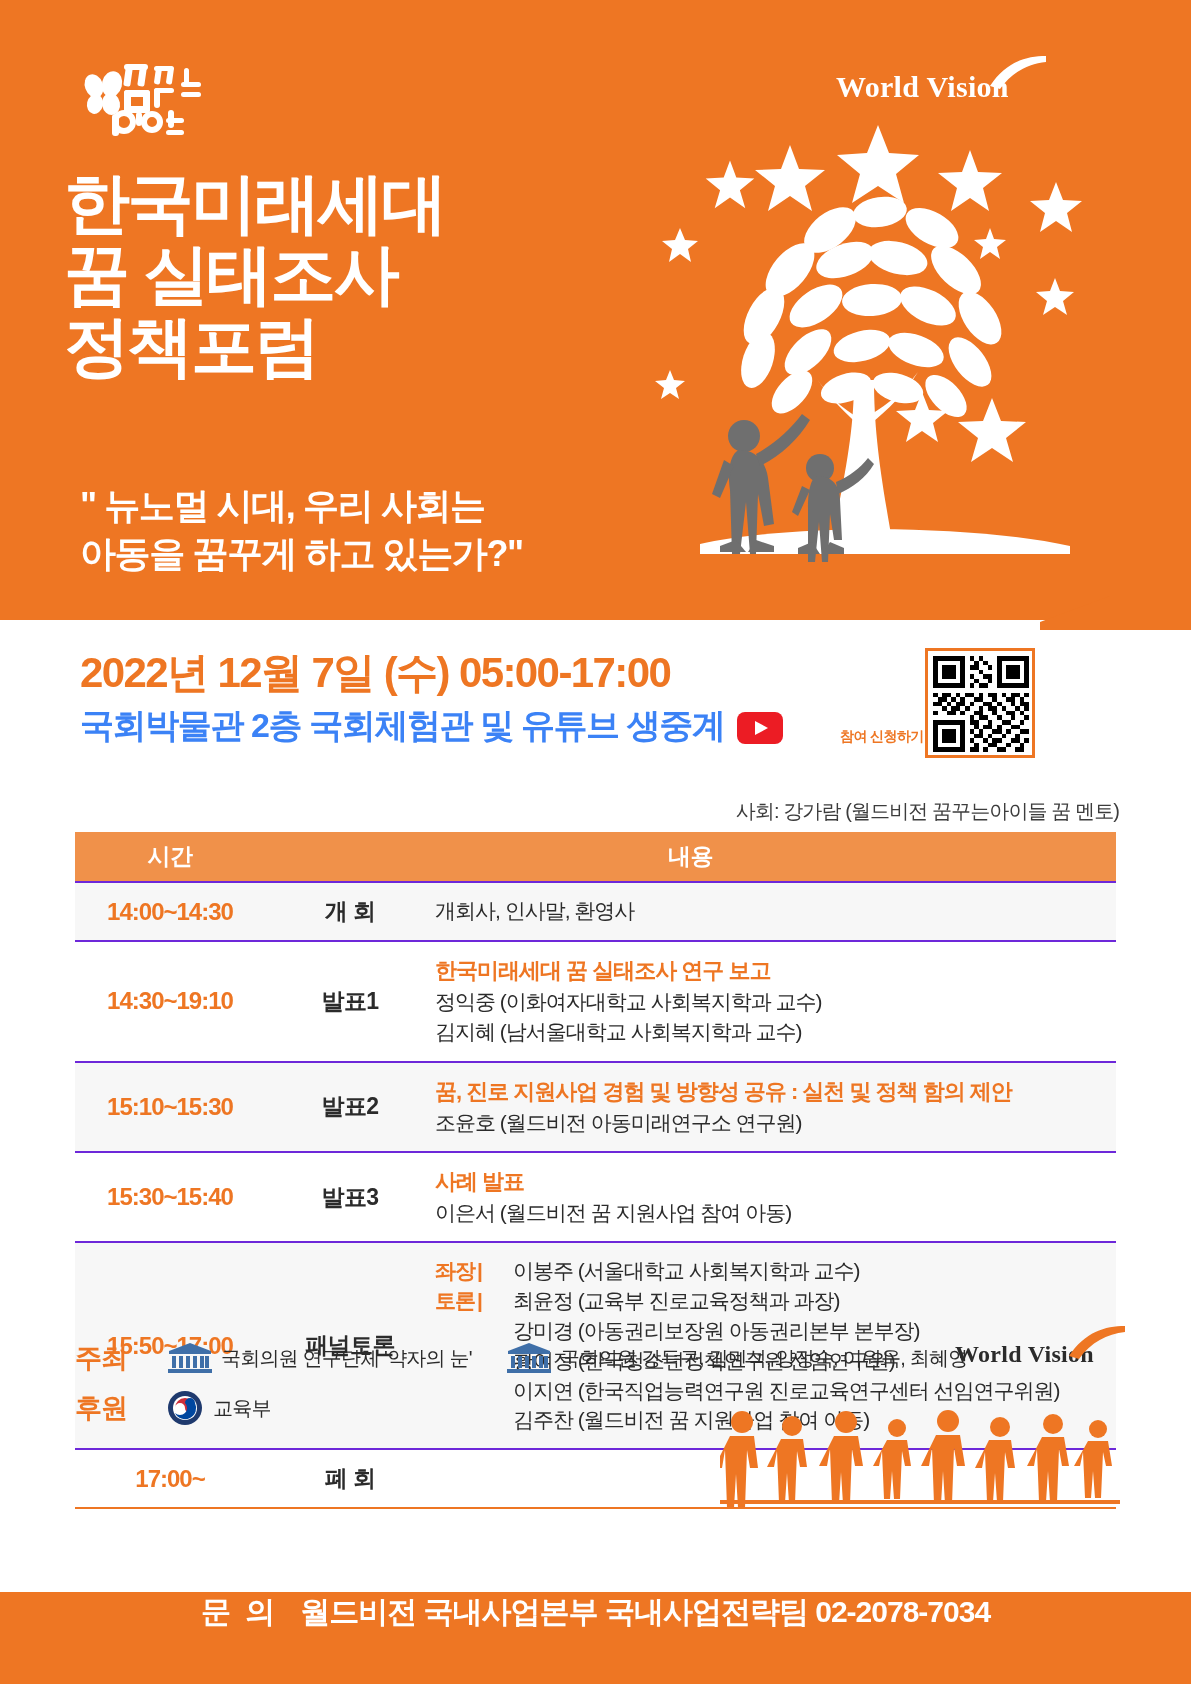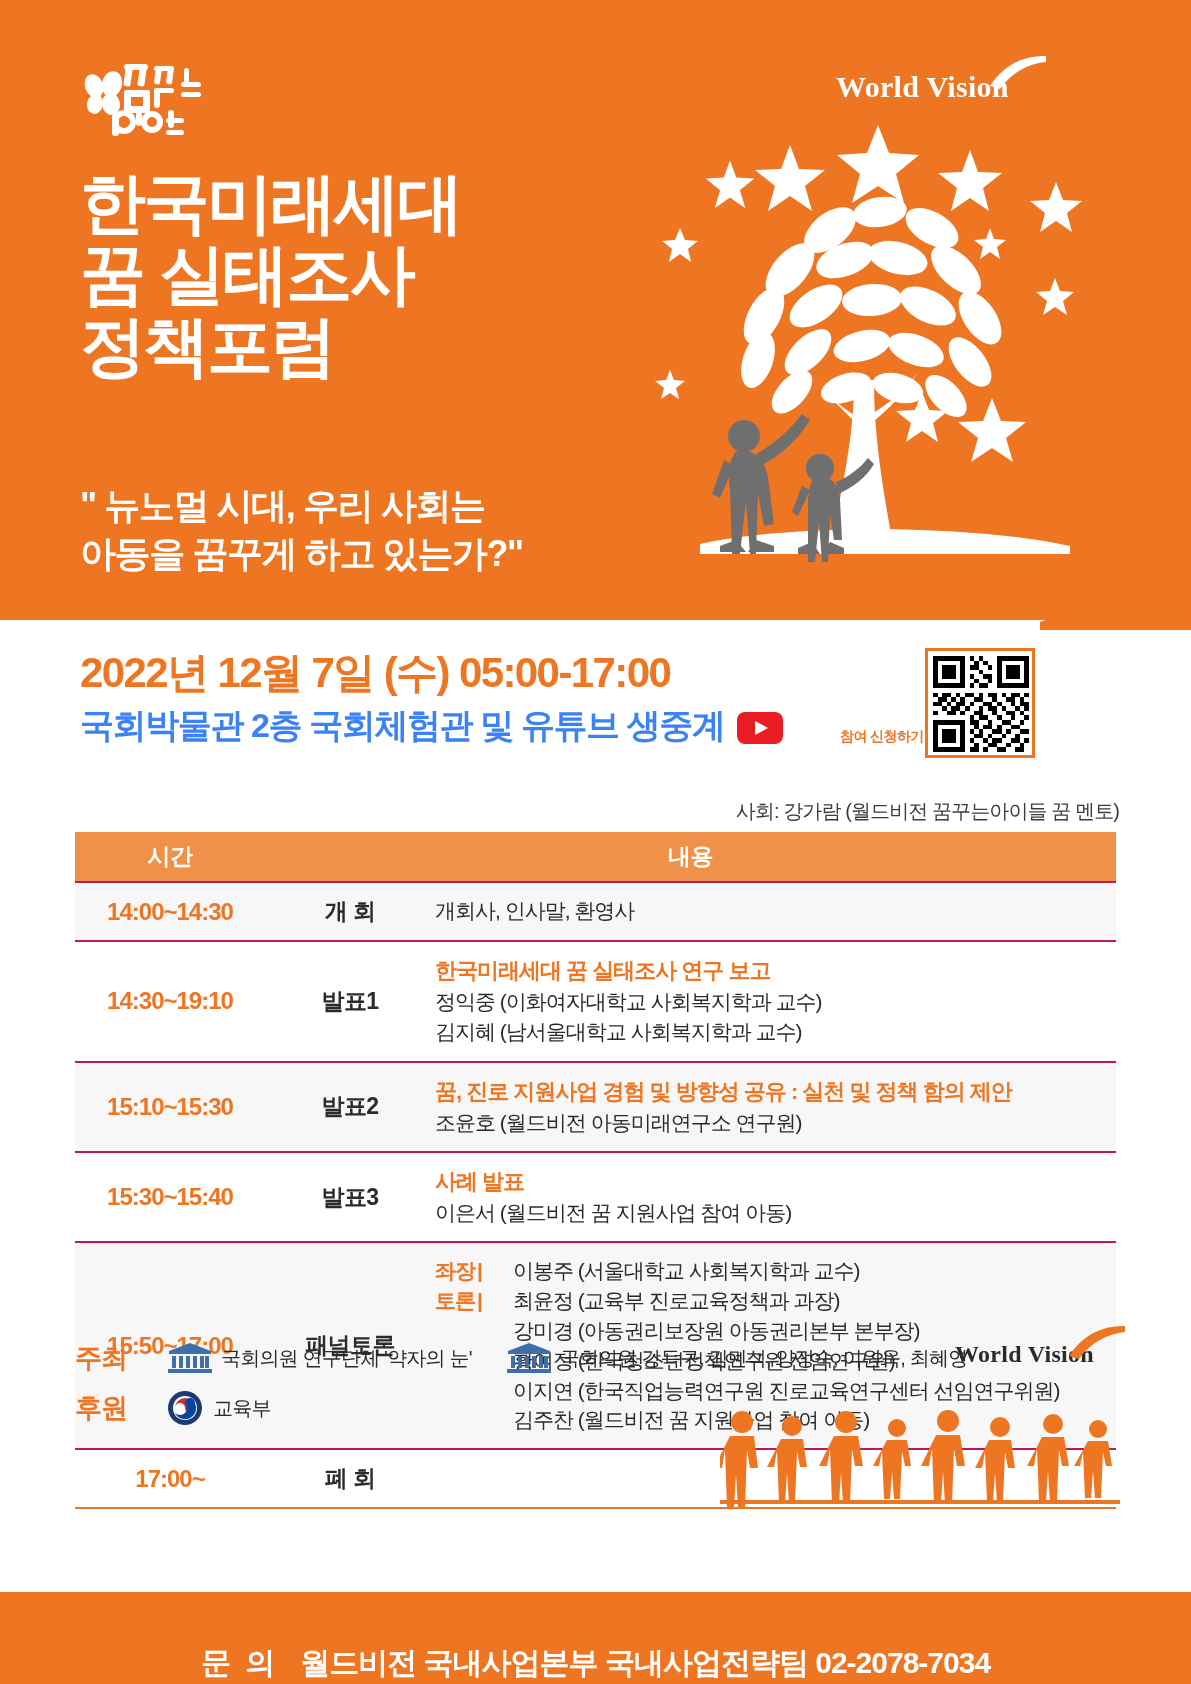--- a/index.html
+++ b/index.html
@@ -31,21 +31,21 @@
   
   .wv-hero{position:absolute;left:836px;top:72px;width:200px;height:48px;}
   .wv-text{
     font-family:"Liberation Serif","DejaVu Serif",serif;
     font-size:30px;font-weight:700;color:#ffffff;letter-spacing:.3px;
     line-height:1;white-space:nowrap;
   }
   .wv-swoosh{position:absolute;right:-12px;top:-16px;width:60px;height:34px;}
 
   
-  .title-block{position:absolute;left:80px;top:168px;width:560px;}
+  .title-block{position:absolute;left:64px;top:168px;width:560px;}
   .title-line{
     font-size:66px;font-weight:800;color:#ffffff;line-height:1.08;
     letter-spacing:-2.5px;white-space:nowrap;
   }
   .quote-block{position:absolute;left:80px;top:482px;width:560px;}
   .quote-line{
     font-size:36px;font-weight:600;color:#ffffff;line-height:1.32;
     letter-spacing:-1.4px;white-space:nowrap;
   }
 
@@ -91,21 +91,21 @@
     border-collapse:collapse;table-layout:fixed;
   }
   .schedule th{
     background:#f0914a;color:#fff;font-size:23px;font-weight:700;
     padding:9px 8px;letter-spacing:-.5px;border:none;
   }
   .schedule col.c-time{width:190px;}
   .schedule col.c-kind{width:170px;}
   .schedule col.c-body{width:681px;}
   .schedule td{
-    border-top:2px solid #be185d;
+    border-top:2px solid #6d28d9;
     padding:13px 0;vertical-align:middle;
     background:#f7f7f7;
   }
   .schedule tr.alt td{background:#ffffff;}
   .t-time{
     text-align:center;font-size:24px;font-weight:600;color:#ee7623;letter-spacing:-1px;white-space:nowrap;
   }
   .t-kind{
     text-align:center;font-size:23px;font-weight:700;color:#2b2b2b;letter-spacing:-.6px;white-space:nowrap;
   }
@@ -142,21 +142,21 @@
   .sp-gap{display:inline-block;width:34px;}
   .wv-foot{position:absolute;right:10px;top:2px;width:160px;height:34px;}
   .wv-foot .wv-text{font-size:24px;color:#2b2b2b;}
 
   
   .kids{position:absolute;left:720px;top:1400px;width:400px;height:110px;}
 
   
   .footer-bar{
     position:absolute;left:0;bottom:0;width:1191px;height:92px;background:#ee7623;
-    display:flex;align-items:flex-end;justify-content:center;gap:22px;
+    display:flex;align-items:flex-start;justify-content:center;gap:22px;
   }
   .f-label{font-size:30px;font-weight:800;color:#fff;letter-spacing:3px;white-space:nowrap;}
   .f-text{font-size:30px;font-weight:700;color:#fff;letter-spacing:-1px;white-space:nowrap;}
 </style>
 </head>
 <body>
 
 <div class="poster">
 
   <div class="hero"></div>

